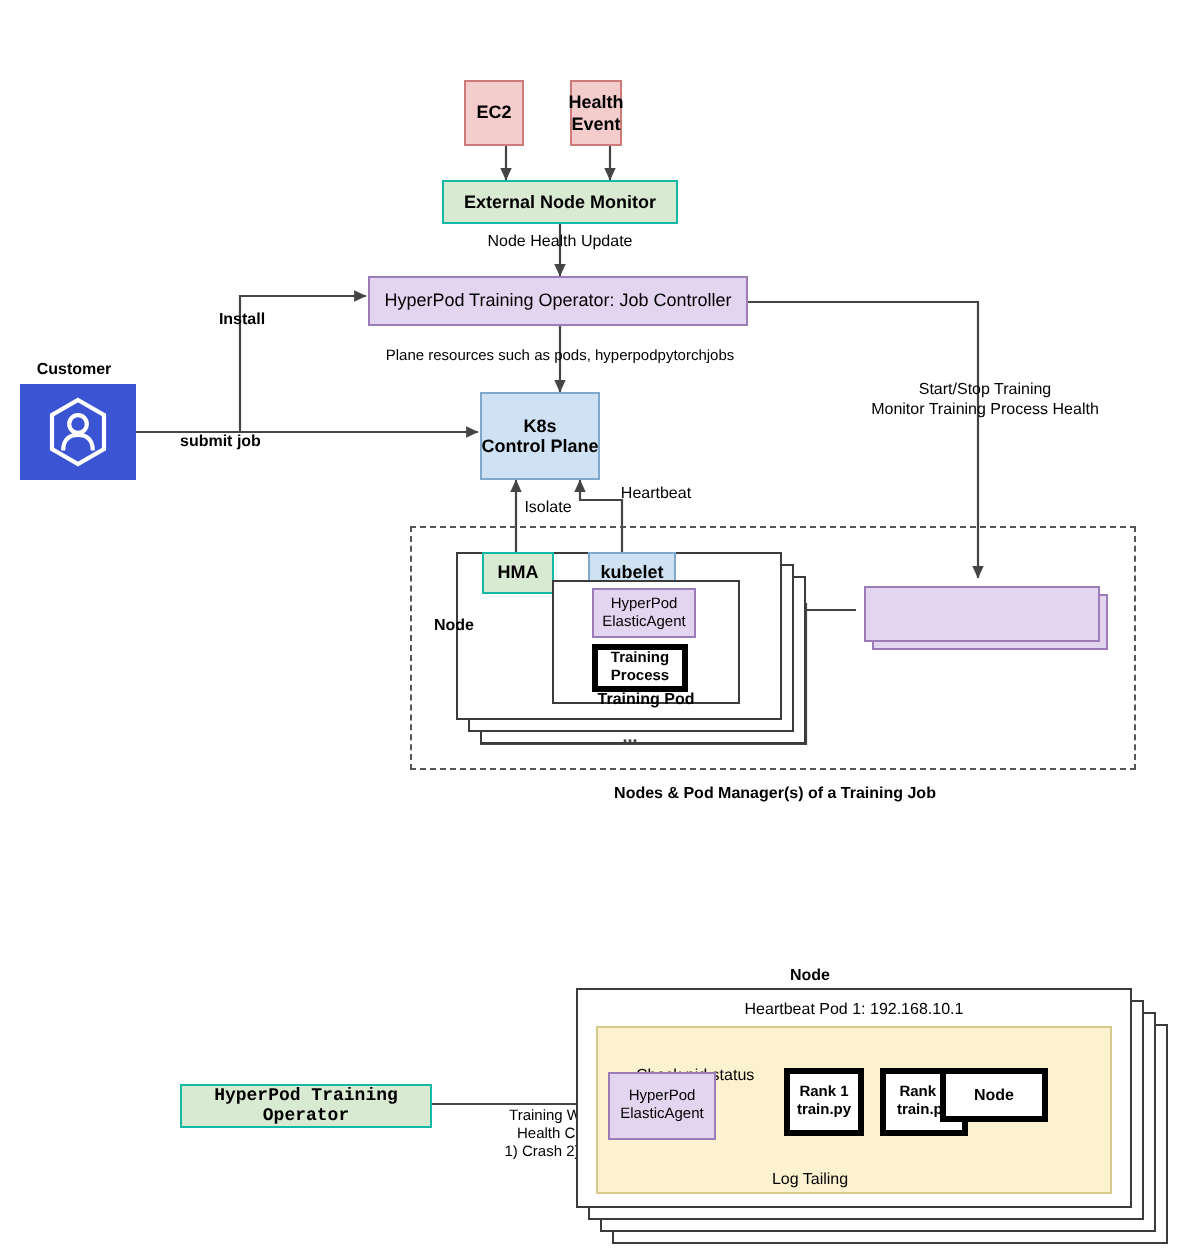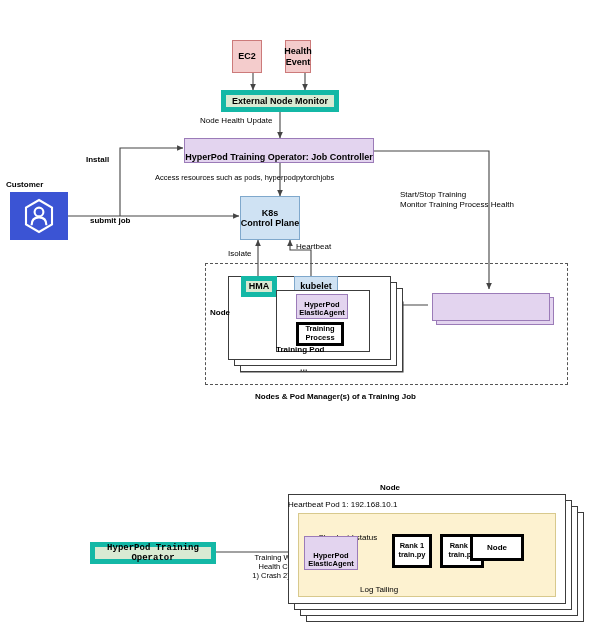--- a/index.html
+++ b/index.html
@@ -4,25 +4,25 @@
 <style>
   html,body{margin:0;padding:0;background:#ffffff;}
   body{
     width:590px;height:630px;position:relative;overflow:hidden;
     font-family:"Liberation Sans","DejaVu Sans",sans-serif;
     color:#000;
   }
   #canvas{position:absolute;left:0;top:0;width:590px;height:630px;}
   .node{position:absolute;box-sizing:border-box;display:flex;align-items:center;
         justify-content:center;text-align:center;line-height:1.15;}
-  .lbl{position:absolute;white-space:pre;text-align:left;line-height:1.2;}
+  .lbl{position:absolute;white-space:pre;text-align:center;line-height:1.2;}
 
   .pink{background:#f4cccc;border:1px solid #cc7a7a;font-weight:bold;font-size:9px;}
-  .green{background:#d9ead3;border:5px solid #14b8a6;font-weight:bold;font-size:9px;}
-  .purple{background:#e3d4ef;border:1px solid #9b7bb8;font-weight:bold;font-size:9px;align-items:flex-end;}
+  .green{background:#d9ead3;border:1px solid #14b8a6;font-weight:bold;font-size:9px;}
+  .purple{background:#e3d4ef;border:1px solid #9b7bb8;font-weight:normal;font-size:9px;}
   .blue{background:#cfe2f3;border:1px solid #7fa8cc;font-weight:bold;font-size:9px;}
   .white{background:#ffffff;border:3px solid #000000;font-weight:bold;font-size:8px;}
   .cream{background:#fdf2d0;border:1px solid #d8c98d;}
 
   .dashbox{position:absolute;border:1px dashed #555;box-sizing:border-box;background:transparent;}
   .plain{position:absolute;box-sizing:border-box;border:1px solid #3c3c3c;background:#fff;}
 
   .t9{font-size:9px;} .t8{font-size:8px;} .t75{font-size:7.5px;}
   .bold{font-weight:bold;}
 
@@ -93,40 +93,40 @@
   </div>
 
   <div class="lbl t8" style="left:200px;top:116px;width:160px;">Node Health Update</div>
 
   <div class="node purple" style="left:184px;top:138px;width:190px;height:25px;">
     <span>HyperPod Training Operator: Job Controller</span>
   </div>
 
   <div class="lbl t8 bold" style="left:86px;top:155px;width:70px;">Install</div>
 
-  <div class="lbl t75" style="left:155px;top:173px;width:250px;">Access resources such as pods, hyperpodpytorchjobs</div>
+  <div class="lbl t75" style="left:155px;top:173px;width:250px;">Plane resources such as pods, hyperpodpytorchjobs</div>
 
   <div class="lbl t8 bold" style="left:6px;top:180px;width:62px;">Customer</div>
 
   <div class="cust-sq" style="left:10px;top:192px;width:58px;height:48px;">
     <svg width="58" height="48" viewBox="0 0 58 48">
       <path d="M29,8 L42,15.5 L42,32.5 L29,40 L16,32.5 L16,15.5 Z" fill="none" stroke="#ffffff" stroke-width="2.1"></path>
       <circle cx="29" cy="20" r="4.4" fill="none" stroke="#fff" stroke-width="2.1"></circle>
       <path d="M21.6,33.2 C21.6,27.6 25,25.4 29,25.4 C33,25.4 36.4,27.6 36.4,33.2" fill="none" stroke="#fff" stroke-width="2.1"></path>
     </svg>
   </div>
 
   <div class="lbl t8 bold" style="left:90px;top:216px;width:80px;text-align:left;">submit job</div>
 
   <div class="node blue" style="left:240px;top:196px;width:60px;height:44px;white-space:pre;">
     <span>K8s
 Control Plane</span>
   </div>
 
-  <div class="lbl t8" style="left:228px;top:249px;width:60px;">Isolate</div>
+  <div class="lbl t8" style="left:244px;top:249px;width:60px;">Isolate</div>
   <div class="lbl t8" style="left:296px;top:242px;width:64px;">Heartbeat</div>
 
   <div class="lbl t8" style="left:400px;top:190px;width:185px;white-space:pre;">Start/Stop Training
 Monitor Training Process Health</div>
 
   <div class="dashbox" style="left:205px;top:263px;width:363px;height:122px;"></div>
   <div class="lbl t8 bold" style="left:255px;top:392px;width:265px;">Nodes &amp; Pod Manager(s) of a Training Job</div>
 
   <div class="plain" style="left:240px;top:288px;width:163px;height:84px;"></div>
   <div class="plain" style="left:234px;top:282px;width:163px;height:84px;"></div>

